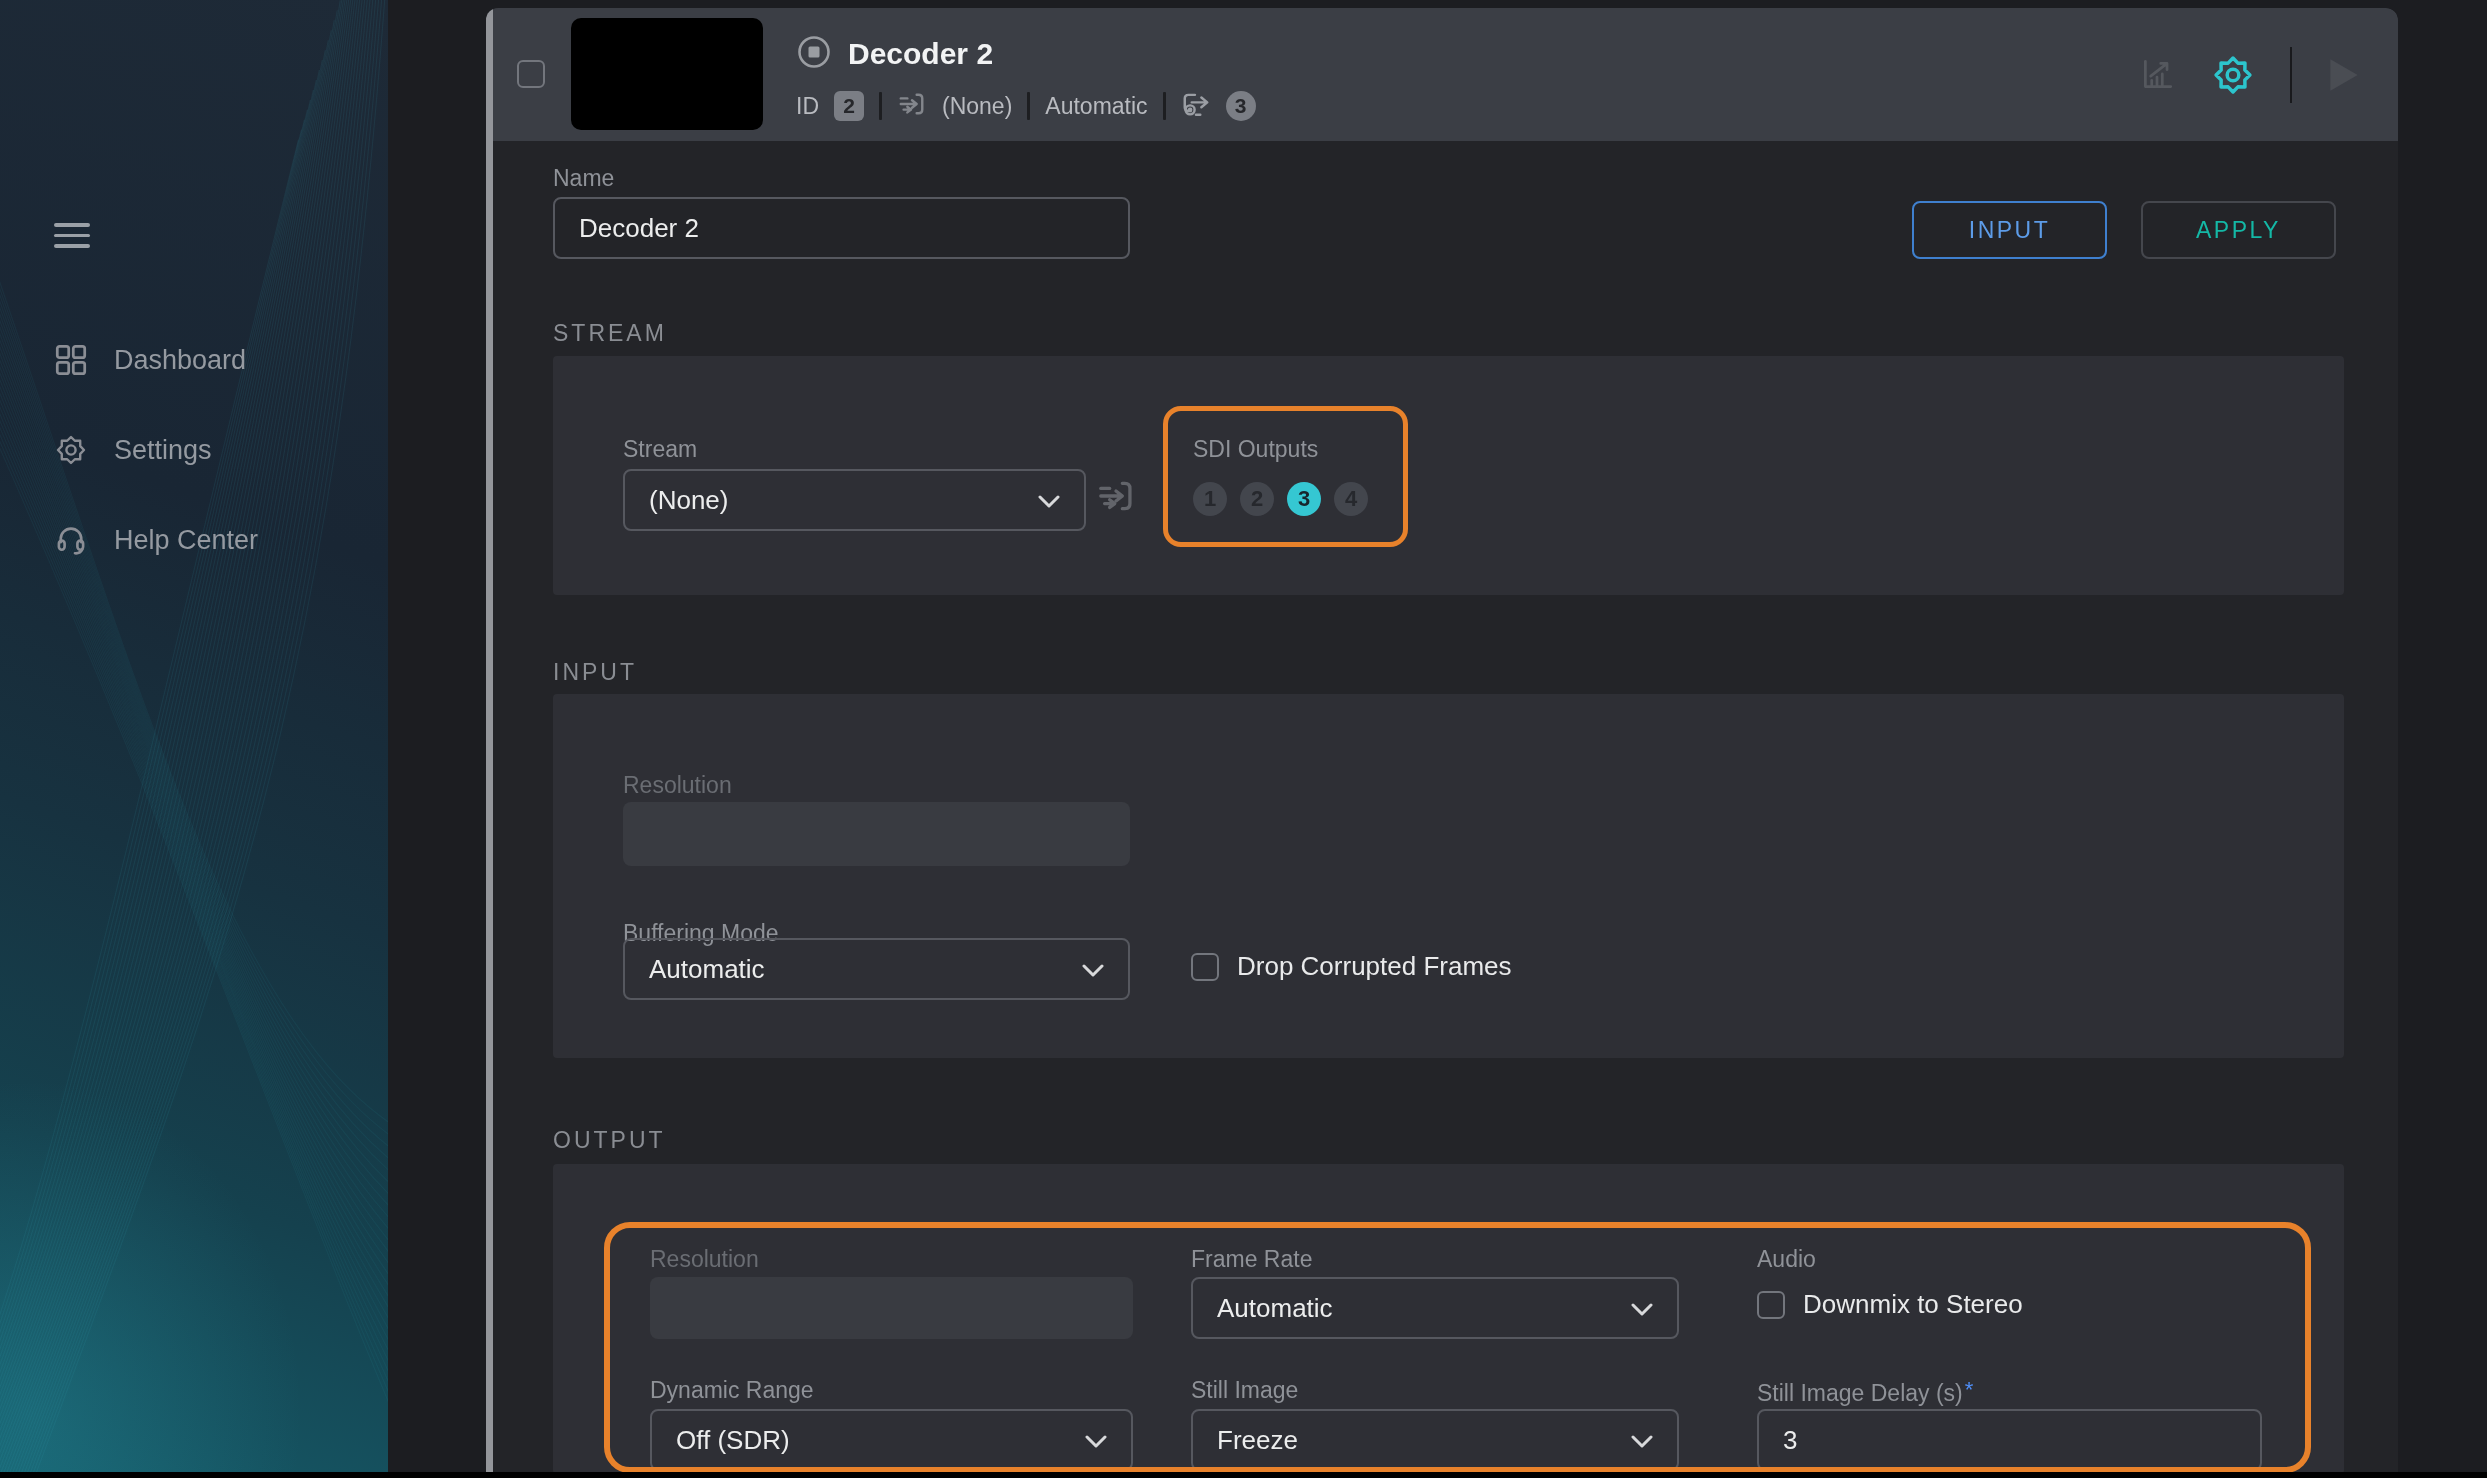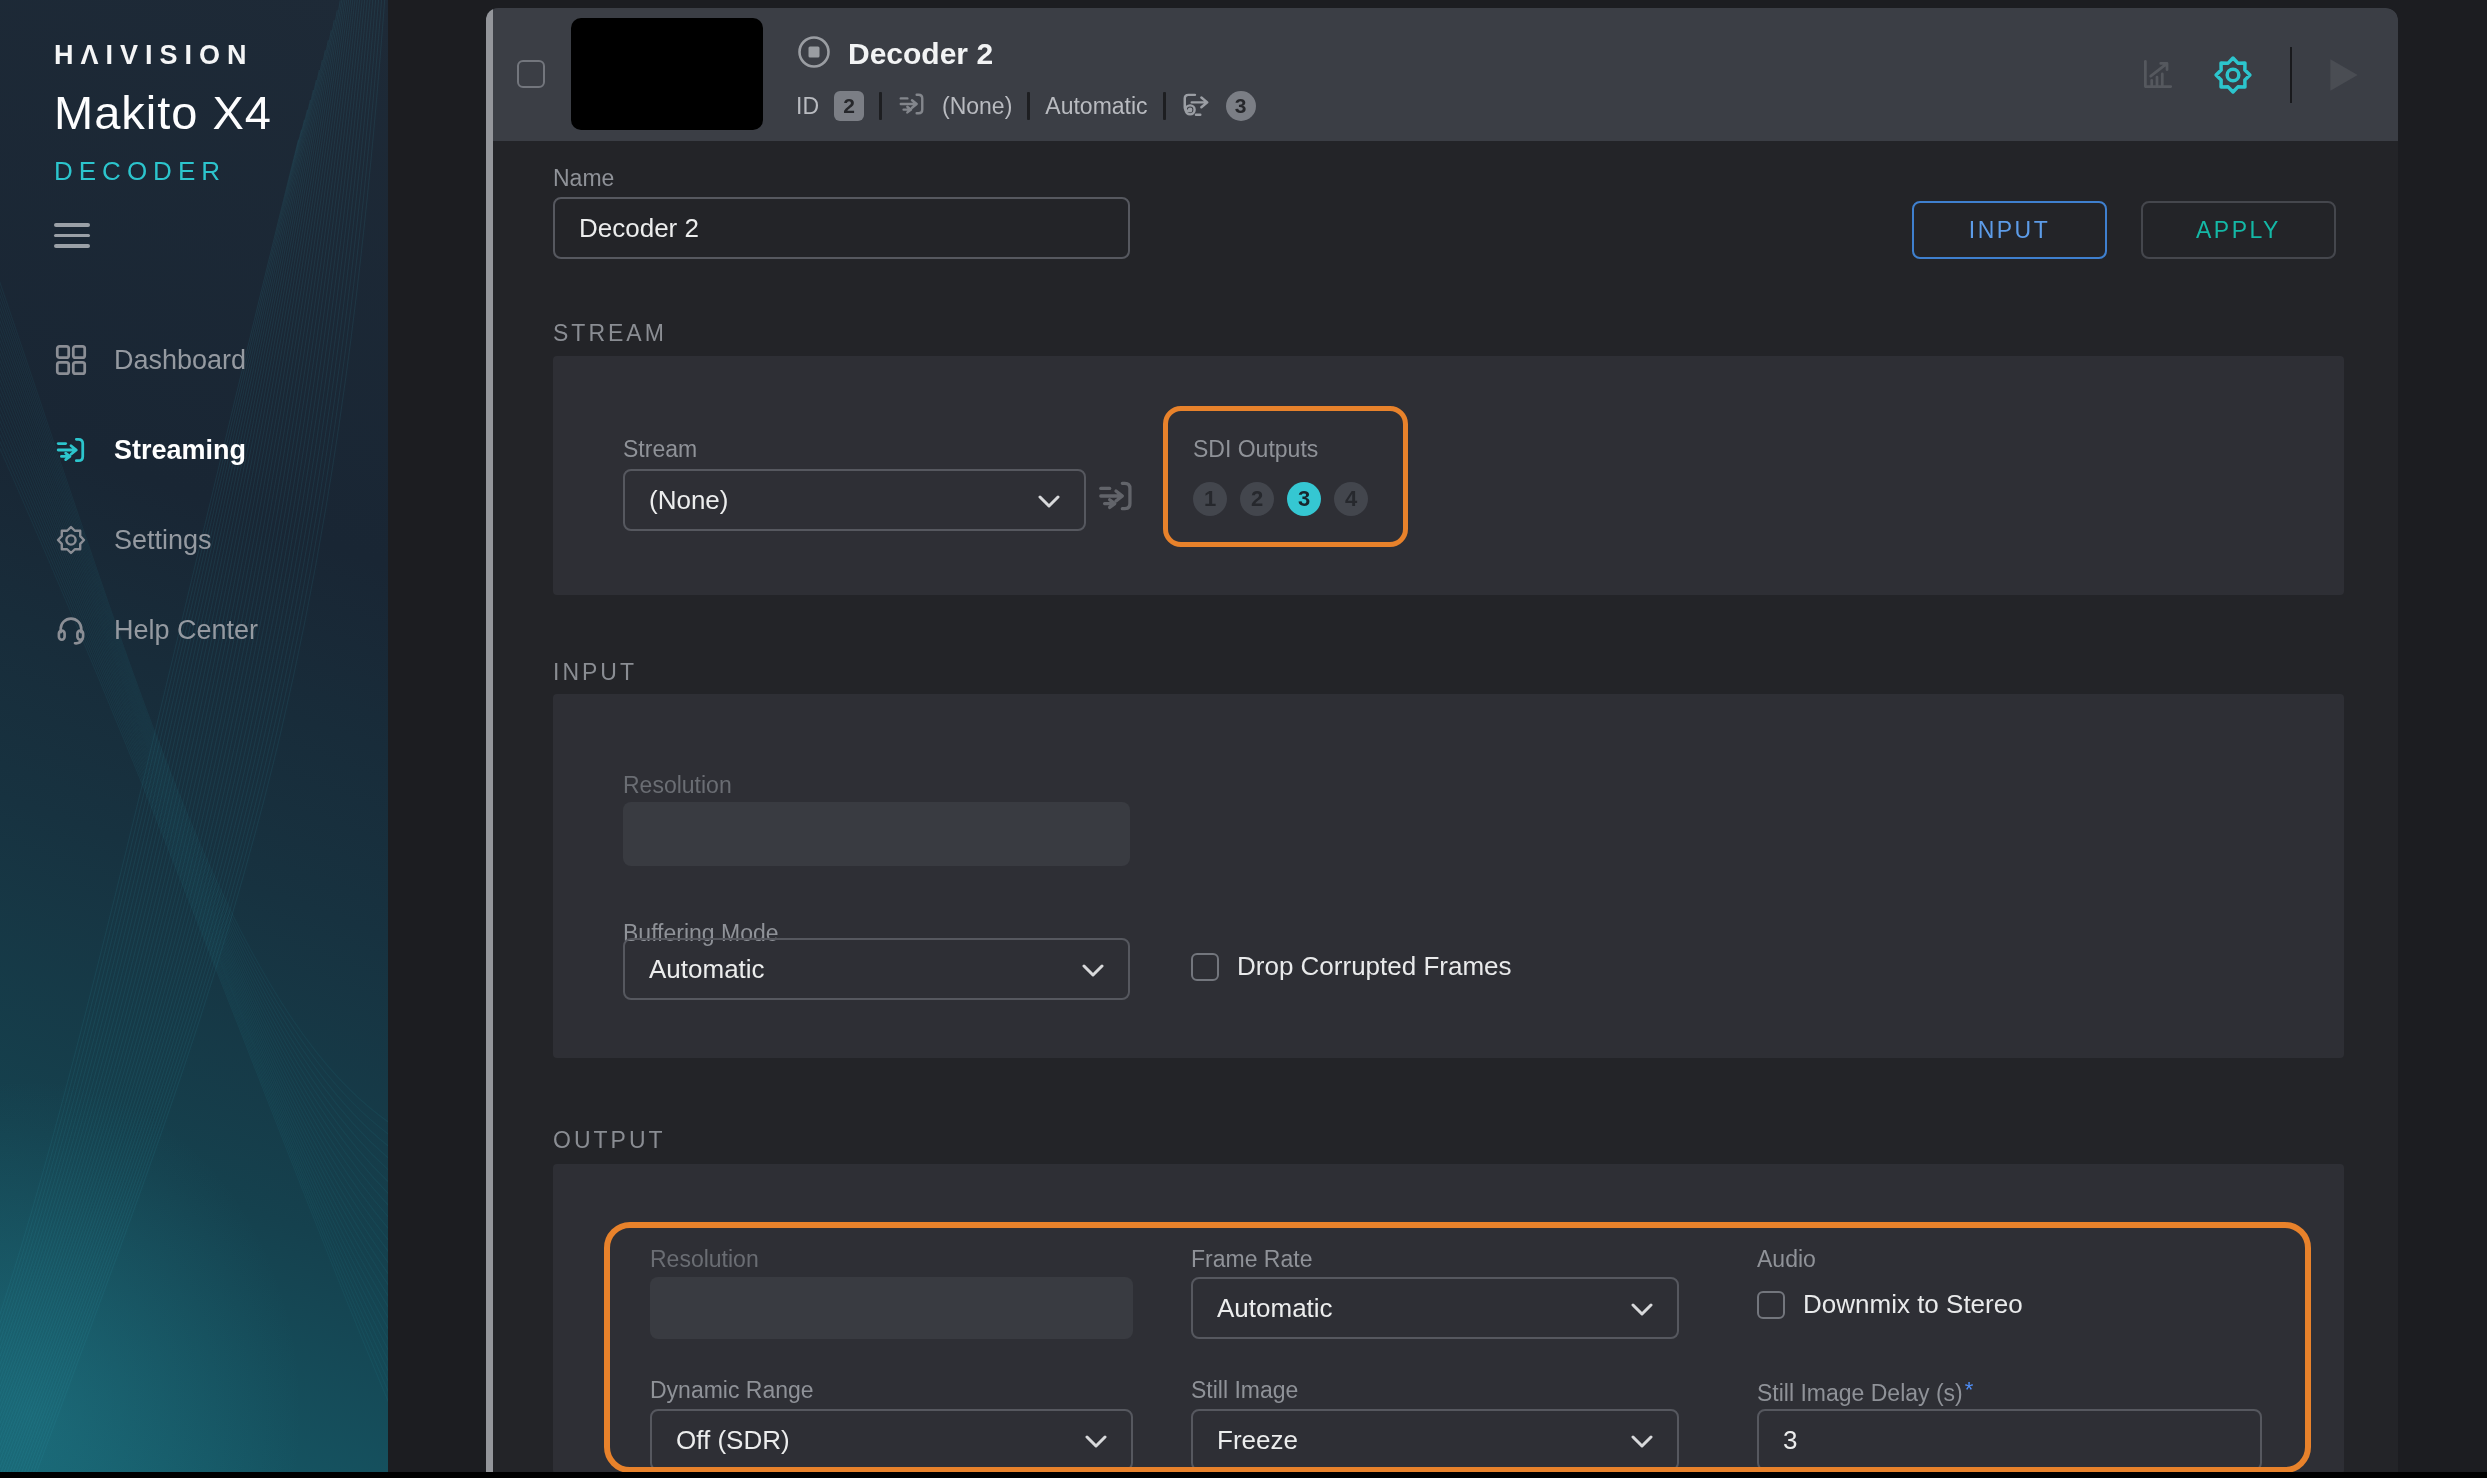--- a/index.html
+++ b/index.html
@@ -138,53 +138,37 @@
         <path d="M 430 1262 C 249 1108, 141 694, -50 204" fill="none" stroke="#3fb3c4" stroke-width="1.1" opacity="0.07"></path>
         <path d="M 430 1248 C 246 1102, 139 686, -50 196" fill="none" stroke="#3fb3c4" stroke-width="1.1" opacity="0.07"></path>
         <path d="M 430 1234 C 243 1096, 137 678, -50 188" fill="none" stroke="#3fb3c4" stroke-width="1.1" opacity="0.07"></path>
         <path d="M 430 1220 C 240 1090, 135 670, -50 180" fill="none" stroke="#3fb3c4" stroke-width="1.1" opacity="0.07"></path>
         <path d="M 430 1206 C 237 1084, 133 662, -50 172" fill="none" stroke="#3fb3c4" stroke-width="1.1" opacity="0.07"></path>
         <path d="M 430 1192 C 234 1078, 131 654, -50 164" fill="none" stroke="#3fb3c4" stroke-width="1.1" opacity="0.07"></path>
         <path d="M 430 1178 C 231 1072, 129 646, -50 156" fill="none" stroke="#3fb3c4" stroke-width="1.1" opacity="0.07"></path>
         <path d="M 430 1164 C 228 1066, 127 638, -50 148" fill="none" stroke="#3fb3c4" stroke-width="1.1" opacity="0.07"></path>
         <path d="M 430 1150 C 225 1060, 125 630, -50 140" fill="none" stroke="#3fb3c4" stroke-width="1.1" opacity="0.07"></path>
       </svg>
-    <div class="brand">
-      <div class="brand-company">HΛIVISION</div>
-      <div class="brand-product">Makito X4</div>
-      <div class="brand-mode">DECODER</div>
-    </div>
     <div class="hamburger">
         <span></span>
         <span></span>
         <span></span>
       </div>
 
     <nav class="nav">
       <div class="nav-item">
         <span class="nav-icon">
           <svg width="32" height="32" viewBox="0 0 28 28" fill="none" stroke="#8b8e95" stroke-width="2.4">
             <rect x="2" y="2" width="10" height="10" rx="2"></rect>
               <rect x="16" y="2" width="10" height="10" rx="2"></rect>
             <rect x="2" y="16" width="10" height="10" rx="2"></rect>
               <rect x="16" y="16" width="10" height="10" rx="2"></rect>
           </svg>
         </span>
         <span class="nav-label">Dashboard</span>
-      </div>
-      <div class="nav-item active">
-        <span class="nav-icon">
-          <svg width="34" height="32" viewBox="0 0 30 30" fill="none" stroke="#2cc5cd" stroke-width="2.6" stroke-linecap="round" stroke-linejoin="round">
-            <path d="M20 5 H22 Q26 5 26 9 V21 Q26 25 22 25 H20"></path>
-            <path d="M3 9 H10"></path>
-            <path d="M3 15 H19 M15 11 L20 15 L15 19"></path>
-            <path d="M6 21 H12 M10 18 L14 21 L10 24"></path>
-          </svg>
-        </span>
-        <span class="nav-label">Streaming</span>
       </div>
       <div class="nav-item">
         <span class="nav-icon">
           <svg width="32" height="32" viewBox="0 0 32 32" fill="none" stroke="#8b8e95" stroke-width="2.4" stroke-linejoin="round">
             <path d="M16.00 3.00 L19.83 6.76 L25.19 6.81 L25.24 12.17 L29.00 16.00 L25.24 19.83 L25.19 25.19 L19.83 25.24 L16.00 29.00 L12.17 25.24 L6.81 25.19 L6.76 19.83 L3.00 16.00 L6.76 12.17 L6.81 6.81 L12.17 6.76 Z" stroke-linejoin="round"></path>
               <circle cx="16" cy="16" r="4.6"></circle>
           </svg>
         </span>
         <span class="nav-label">Settings</span>
       </div>

